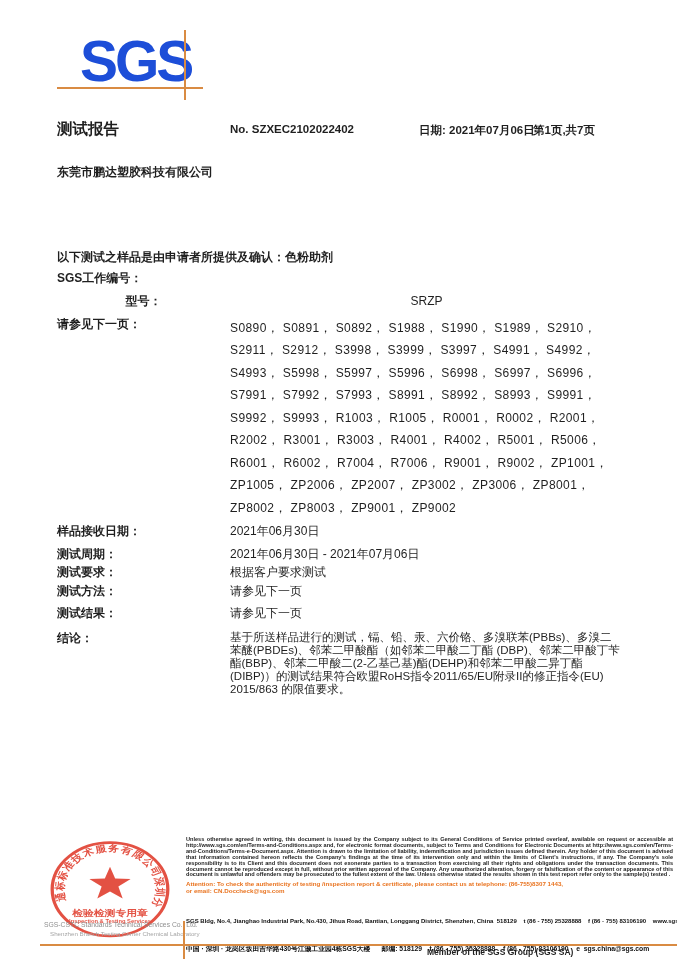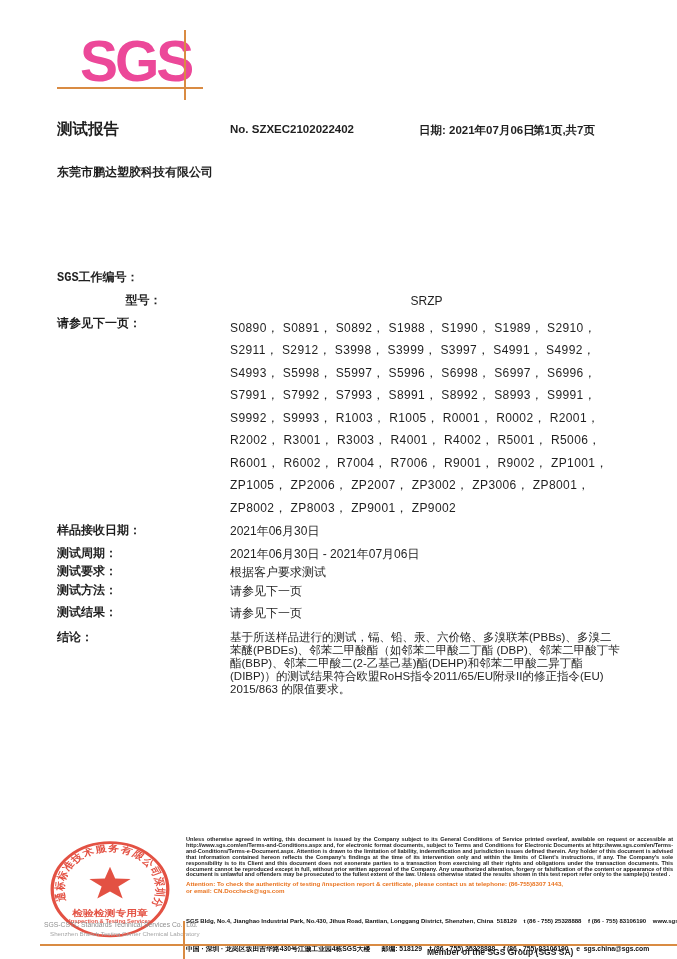--- a/index.html
+++ b/index.html
@@ -8,38 +8,38 @@
     width:677px;height:959px;
     background:#ffffff;
     overflow:hidden;
     font-family:"Liberation Sans","DejaVu Sans",sans-serif;
     color:#1f1f1f;
   }
   
   .logo-text{
     position:absolute;left:80px;top:36px;
     font-size:57px;font-weight:700;letter-spacing:-3px;
-    line-height:50px;color:#ec4899;
+    line-height:50px;color:#1d4ed8;
     transform:scaleY(1.02);
   }
   .crop-h{position:absolute;left:57px;top:87px;width:146px;height:2px;background:#d98b43;}
   .crop-v{position:absolute;left:184px;top:30px;width:2px;height:70px;background:#d98b43;}
   
   .report-title{position:absolute;left:57px;top:119px;font-size:15.5px;font-weight:700;}
   .report-no{position:absolute;left:230px;top:123px;font-size:11.5px;font-weight:600;}
   .report-date{position:absolute;left:419px;top:123px;font-size:11.5px;font-weight:600;}
   .page-ind{position:absolute;left:533px;top:123px;font-size:11.5px;font-weight:600;}
   
   .applicant{position:absolute;left:57px;top:161px;font-size:12px;font-weight:600;line-height:22px;}
   
   .intro{position:absolute;left:57px;top:249px;font-size:12px;font-weight:600;}
   
   .fields{position:absolute;left:57px;top:271px;width:566px;}
   .frow{display:flex;align-items:flex-start;}
-  .flabel{flex:0 0 173px;font-size:12px;font-weight:600;line-height:15px;font-family:Liberation Mono, monospace;}
+  .flabel{flex:0 0 173px;font-size:12px;font-weight:600;line-height:15px;}
   .fvalue{flex:1;font-size:12px;font-weight:500;line-height:15px;}
   .r1{margin-bottom:8px;} .r2{margin-bottom:8px;text-align:center;}
   .r3{margin-bottom:5px;} .r4{margin-bottom:6px;}
   .r5{margin-bottom:3px;margin-top:8px;} .r6{margin-bottom:4px;}
   .r7{margin-bottom:7px;} .r8{margin-bottom:10px;}
   .v-refs{white-space:pre-line;line-height:22.45px;letter-spacing:.4px;}
   .v-conc{font-size:11.5px;line-height:13px;max-width:392px;font-weight:500;}
   
   .stamp{position:absolute;left:46px;top:841px;}
   .stamp-co{position:absolute;left:44px;top:921px;font-size:6.8px;color:#8f8f8f;white-space:nowrap;}
@@ -64,20 +64,21 @@
 
   <div class="report-title">测试报告</div>
   <div class="report-no">No. SZXEC2102022402</div>
   <div class="report-date">日期: 2021年07月06日</div>
   <div class="page-ind">第1页,共7页</div>
 
   <div class="applicant">
     <div>东莞市鹏达塑胶科技有限公司</div>
   </div>
 
+  <div class="intro">以下测试之样品是由申请者所提供及确认：色粉助剂</div>
 
   <div class="fields">
     <div class="frow r1">
       <div class="flabel">SGS工作编号：</div>
     </div>
     <div class="frow r2">
       <div class="flabel">型号：</div>
       <div class="fvalue">SRZP</div>
     </div>
     <div class="frow r3">

